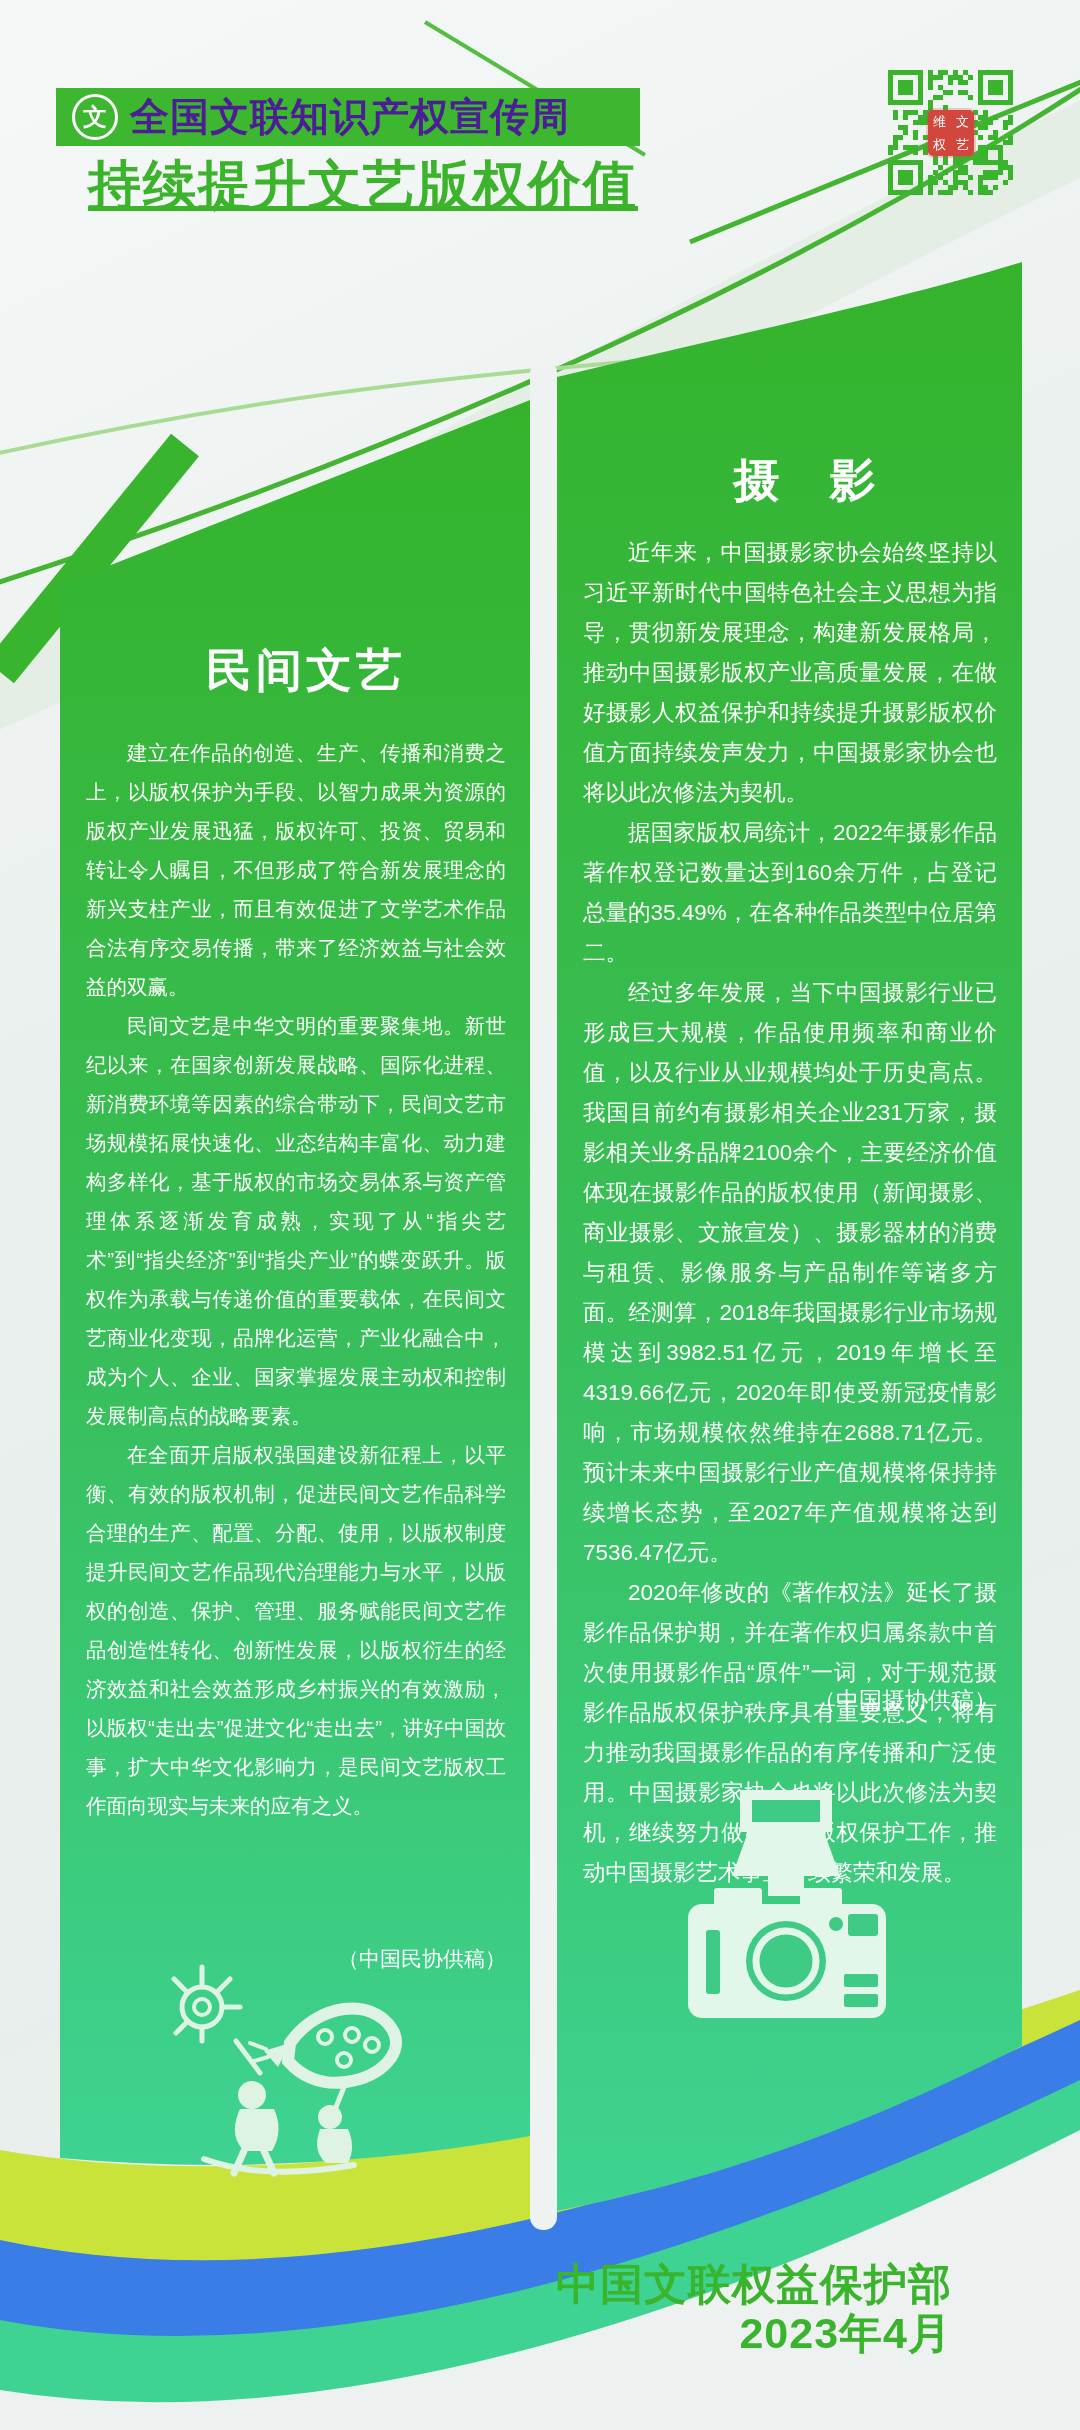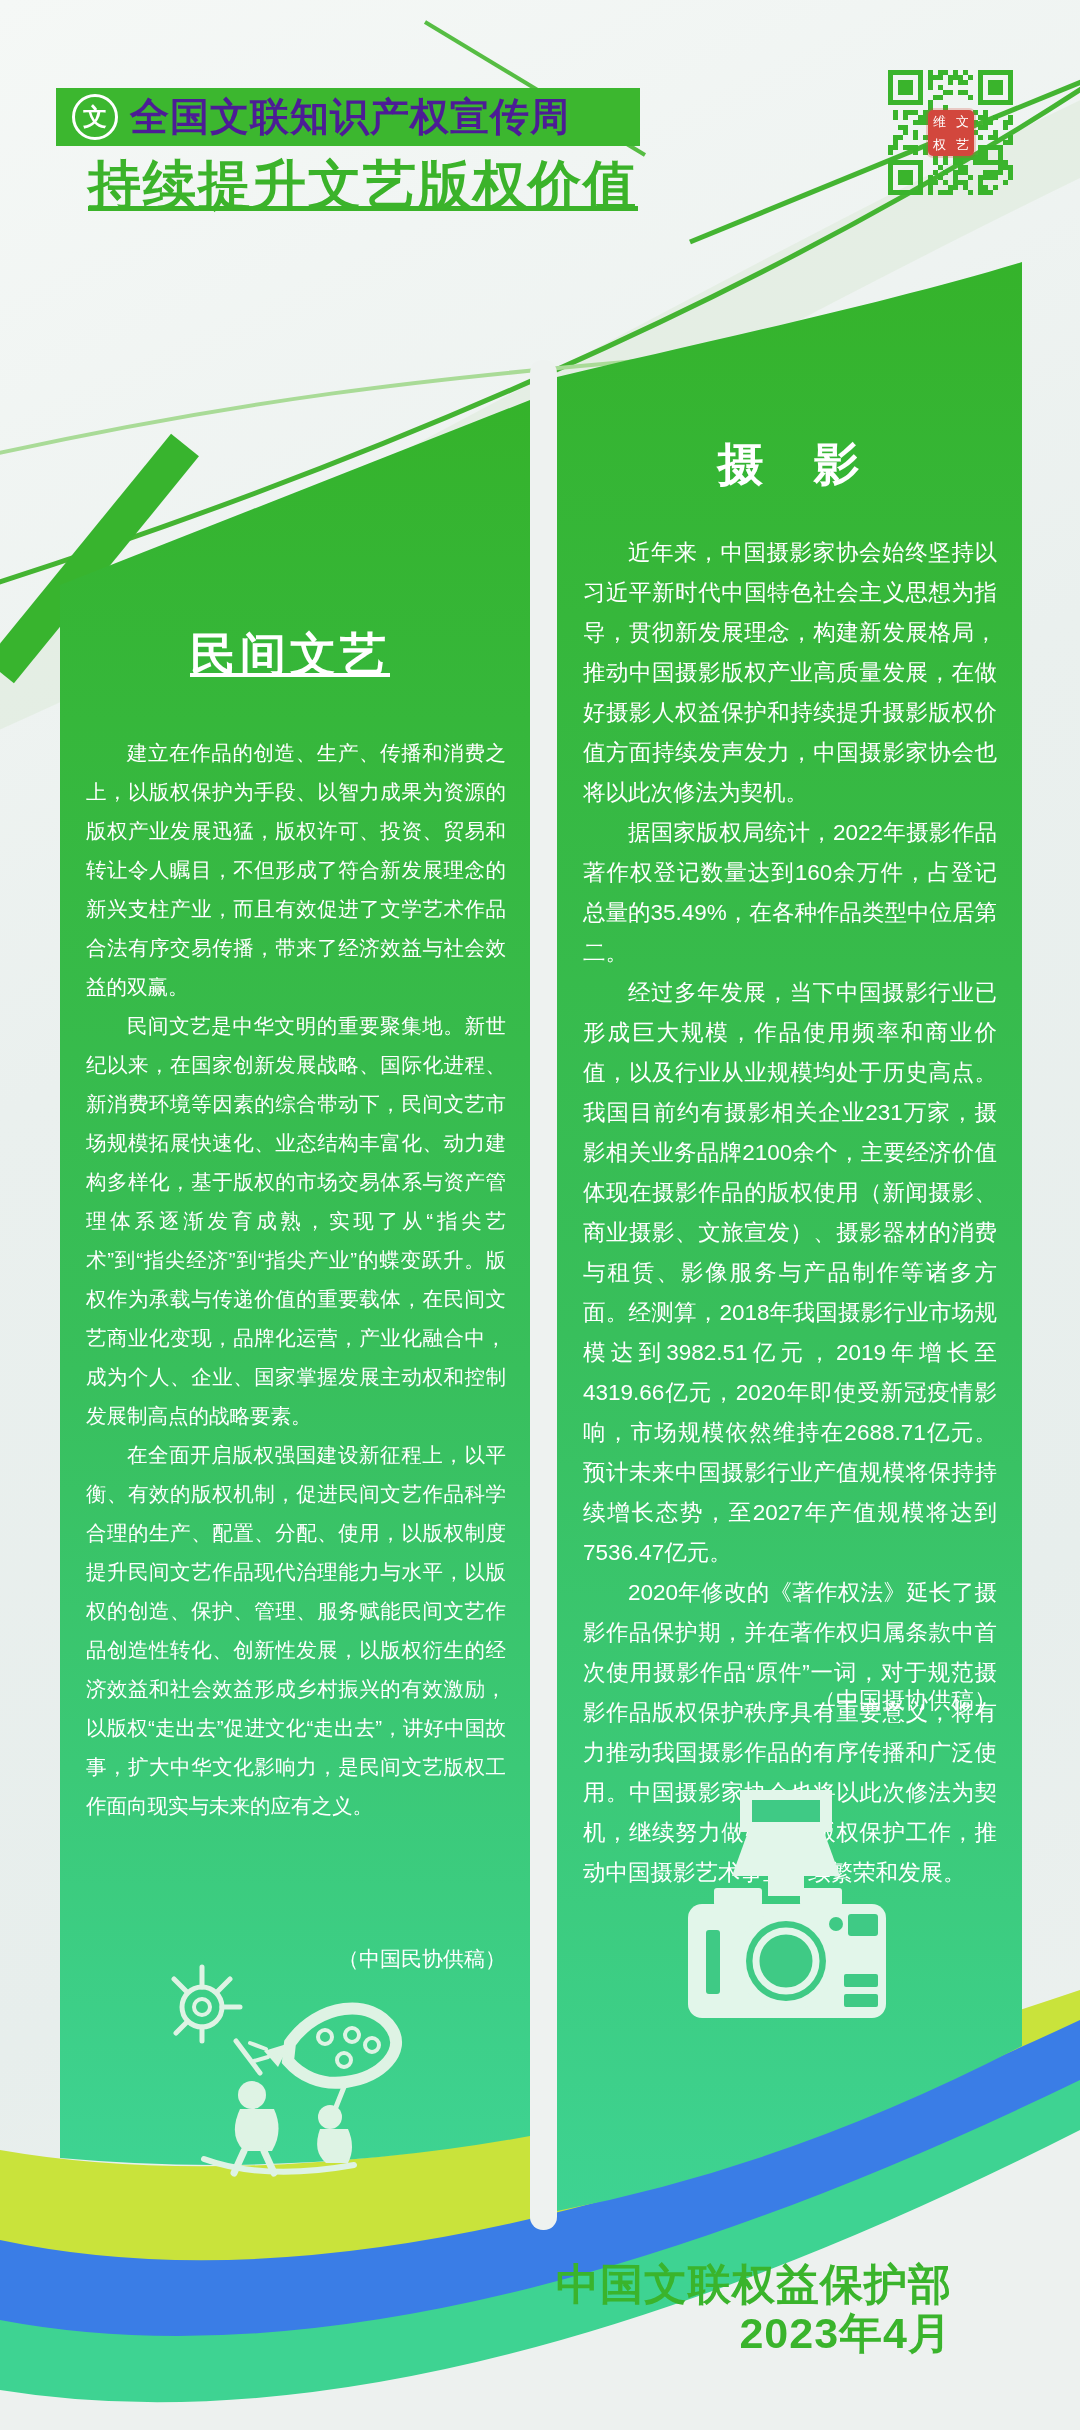--- a/index.html
+++ b/index.html
@@ -27,22 +27,22 @@
   }
   .t1{top:150px;text-decoration:underline;} .t2{top:210px;}
   
   .qr{position:absolute;left:888px;top:70px;width:125px;height:125px;}
   .seal{
     position:absolute;left:40px;top:40px;width:46px;height:46px;background:#d2473d;border-radius:5px;
     display:grid;grid-template-columns:1fr 1fr;grid-template-rows:1fr 1fr;box-shadow:0 0 0 2px rgba(210,71,61,.25);
   }
   .seal span{color:#fff;font-size:13px;line-height:23px;text-align:center;font-family:"Liberation Serif","DejaVu Serif",serif;}
   
-  .panel-title{position:absolute;color:#fff;font-weight:bold;text-align:center;margin:0;}
-  .pt-left{left:60px;top:624px;width:460px;font-size:46px;letter-spacing:4px;text-decoration:underline;}
+  .panel-title{position:absolute;color:#fff;font-weight:bold;text-align:center;margin:16px;}
+  .pt-left{left:60px;top:624px;width:460px;font-size:46px;letter-spacing:4px;}
   .pt-right{left:557px;top:434px;width:465px;font-size:46px;letter-spacing:2px;}
   .panel-body{position:absolute;color:#fff;}
   .pb-left{left:86px;top:733px;width:420px;font-size:20.5px;line-height:39px;}
   .pb-right{left:583px;top:533px;width:414px;font-size:22.5px;line-height:40px;}
   .para{margin:0;text-indent:2em;text-align:justify;}
   .byline{position:absolute;color:#fff;text-align:right;margin:0;}
   .bl-left{left:86px;width:420px;top:1945px;font-size:21px;}
   .bl-right{left:583px;width:414px;top:1685px;font-size:23px;}
   
   .papercut{position:absolute;left:140px;top:1945px;}

